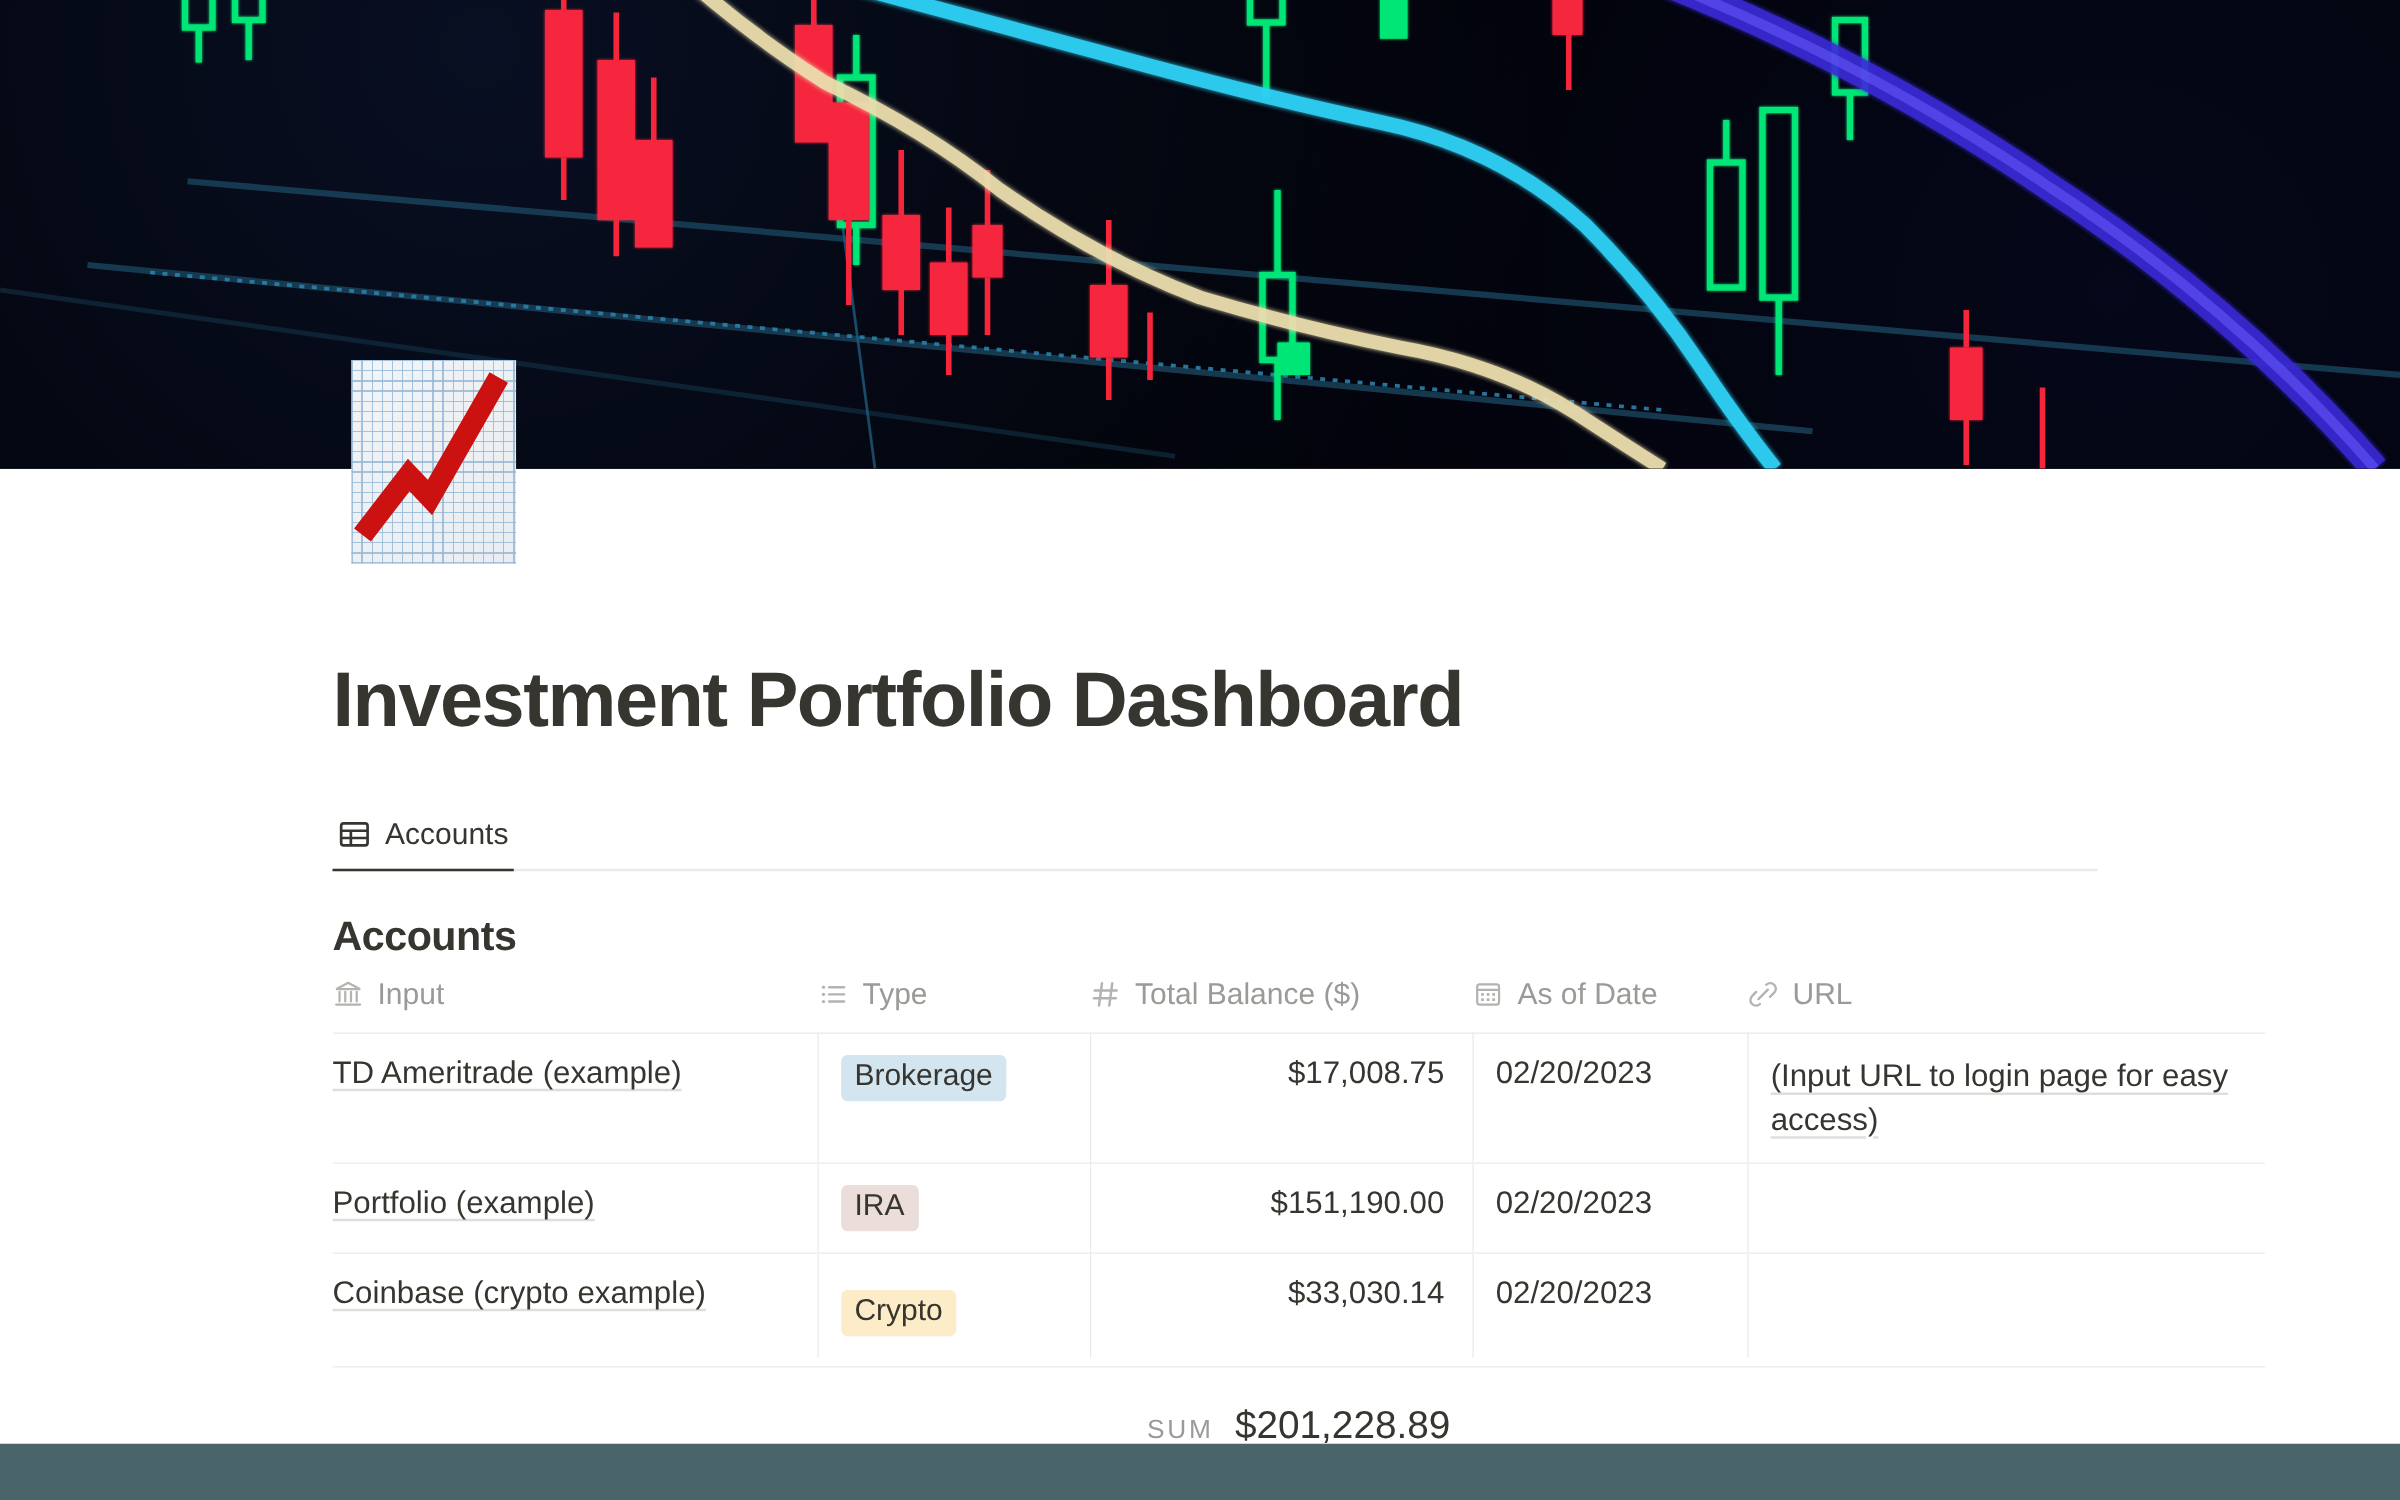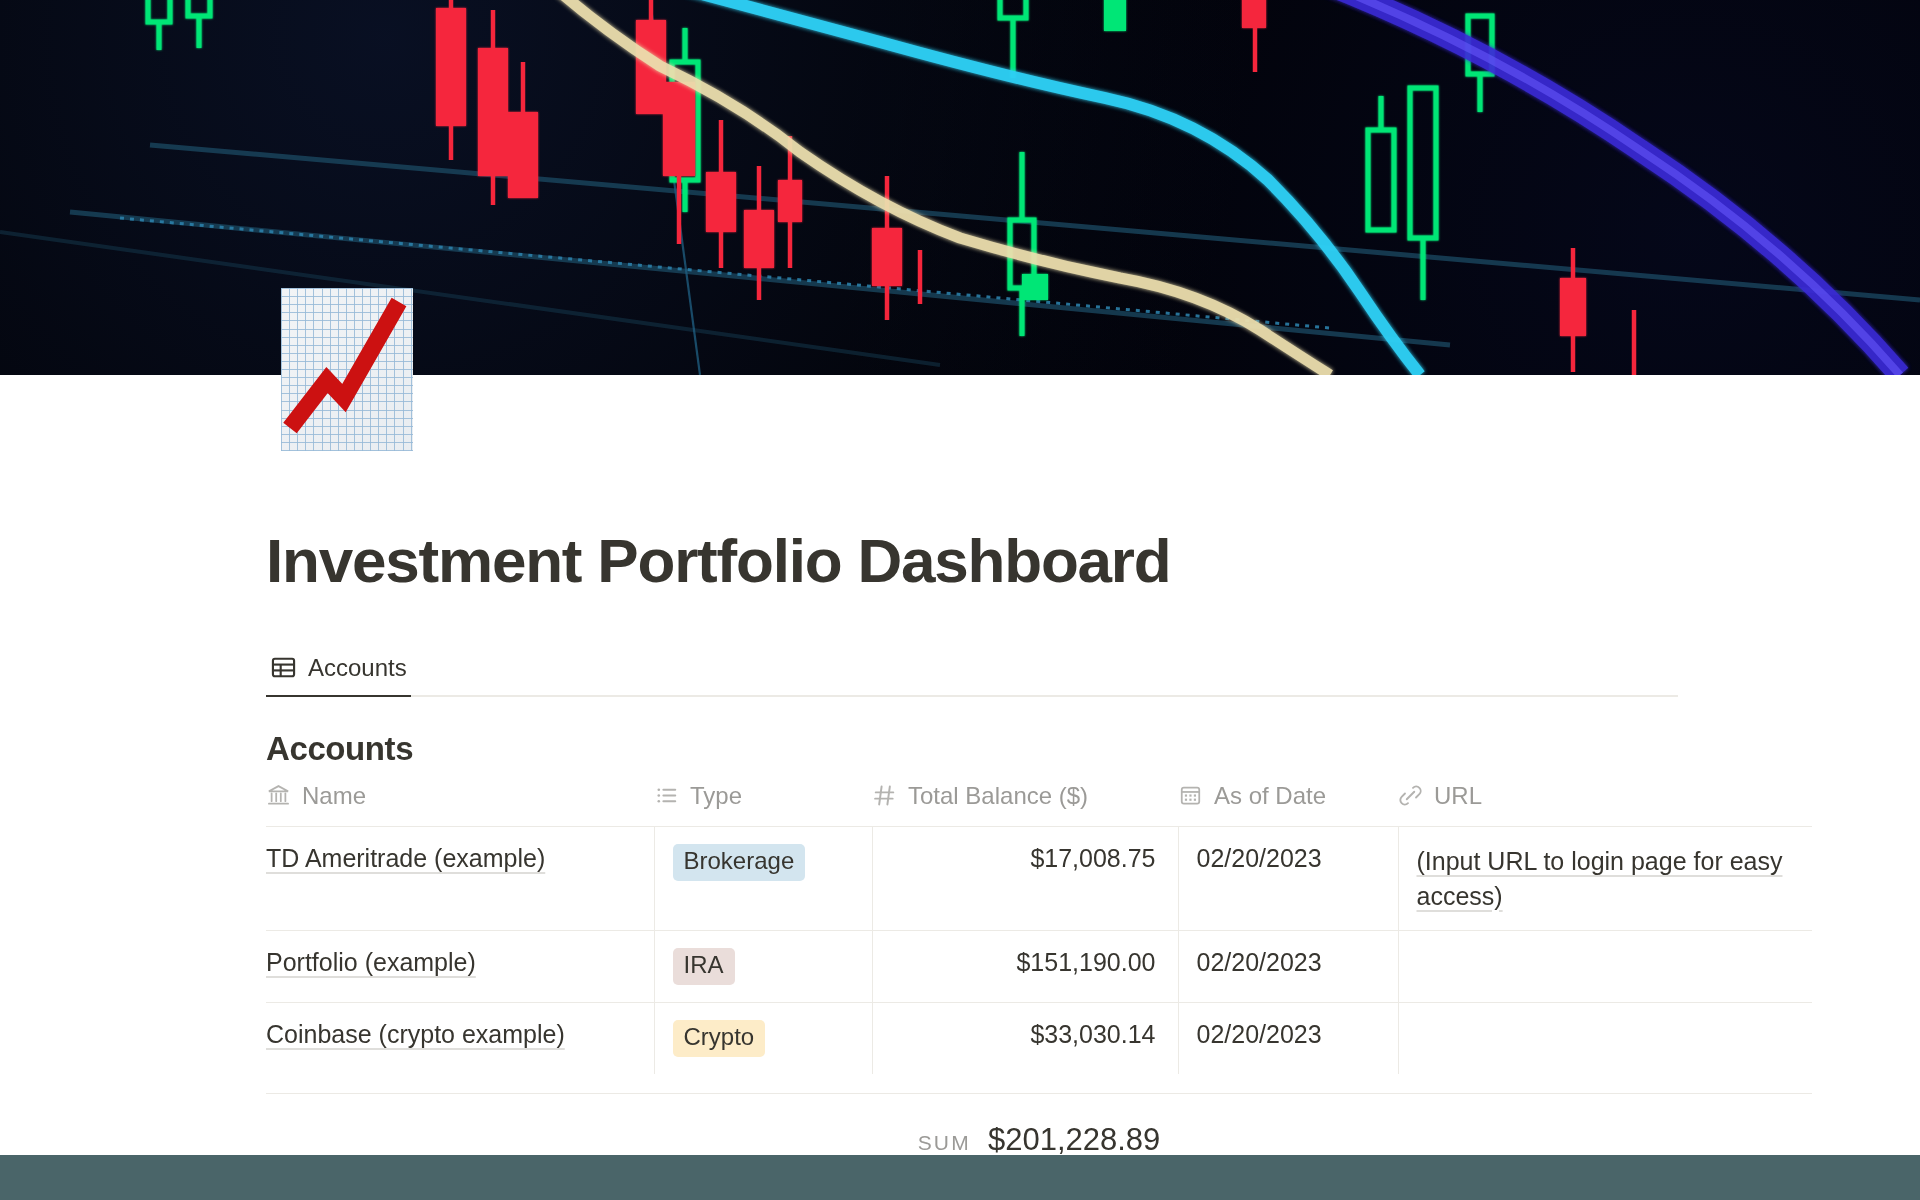--- a/index.html
+++ b/index.html
@@ -280,21 +280,21 @@
                 <span class="th-icon">
                   <svg width="25" height="25" viewBox="0 0 24 24" fill="none" stroke="currentColor" stroke-width="1.7" stroke-linecap="round">
                     <path d="M12 3 L21.2 8 L2.8 8 Z"></path>
                     <line x1="5.4" y1="10" x2="5.4" y2="17.4"></line>
                     <line x1="9.8" y1="10" x2="9.8" y2="17.4"></line>
                     <line x1="14.2" y1="10" x2="14.2" y2="17.4"></line>
                     <line x1="18.6" y1="10" x2="18.6" y2="17.4"></line>
                     <line x1="2.8" y1="19.8" x2="21.2" y2="19.8"></line>
                   </svg>
                 </span>
-                <span class="th-label">Name</span>
+                <span class="th-label">Input</span>
               </span>
             </th>
             <th>
               <span class="th-inner">
                 <span class="th-icon">
                   <svg width="25" height="25" viewBox="0 0 24 24" fill="none" stroke="currentColor" stroke-width="1.9" stroke-linecap="round">
                     <line x1="9" y1="6.5" x2="20.4" y2="6.5"></line>
                     <line x1="9" y1="12" x2="20.4" y2="12"></line>
                     <line x1="9" y1="17.5" x2="20.4" y2="17.5"></line>
                     <circle cx="4.6" cy="6.5" r="1.25" fill="currentColor" stroke="none"></circle>
@@ -376,21 +376,21 @@
             <td class="cell-date">02/20/2023</td>
             <td class="cell-url">
               <span class="cell-link" style="text-decoration: none;"></span>
             </td>
           </tr>
           <tr>
             <td class="cell-name">
               <span class="cell-link">Coinbase (crypto example)</span>
             </td>
             <td class="cell-type">
-              <span class="tag" style="background: rgb(253, 236, 200);">Crypto</span>
+              <span class="tag" style="background: rgb(253, 236, 200); margin-top: 12px;">Crypto</span>
             </td>
             <td class="cell-bal">$33,030.14</td>
             <td class="cell-date">02/20/2023</td>
             <td class="cell-url">
               <span class="cell-link" style="text-decoration: none;"></span>
             </td>
           </tr>
         </tbody>
       </table>
     </div>

